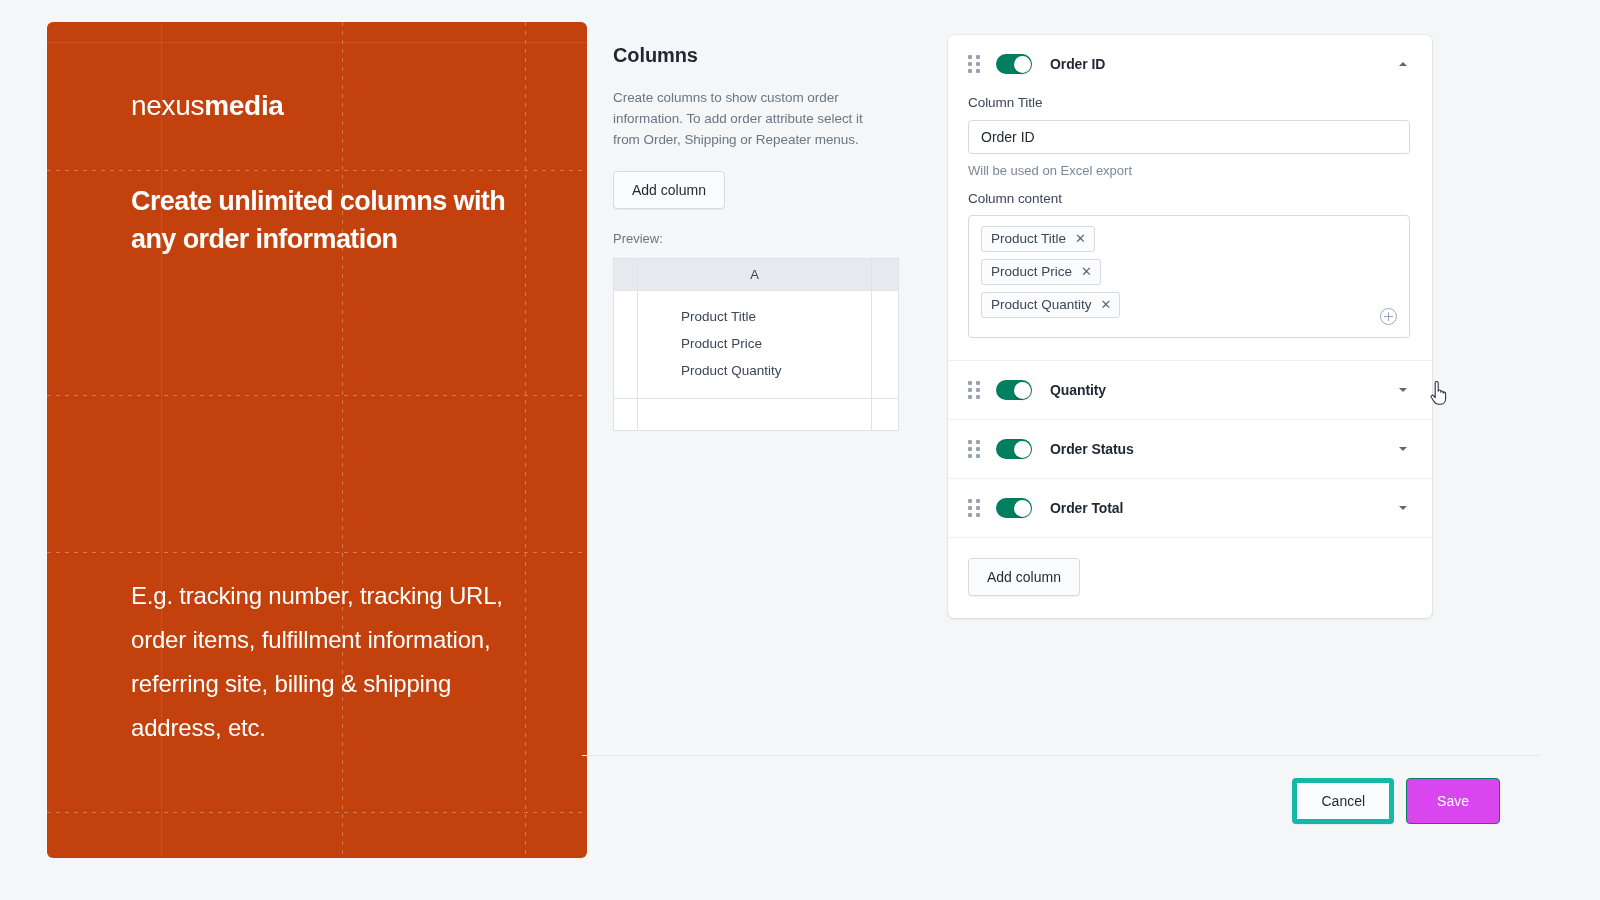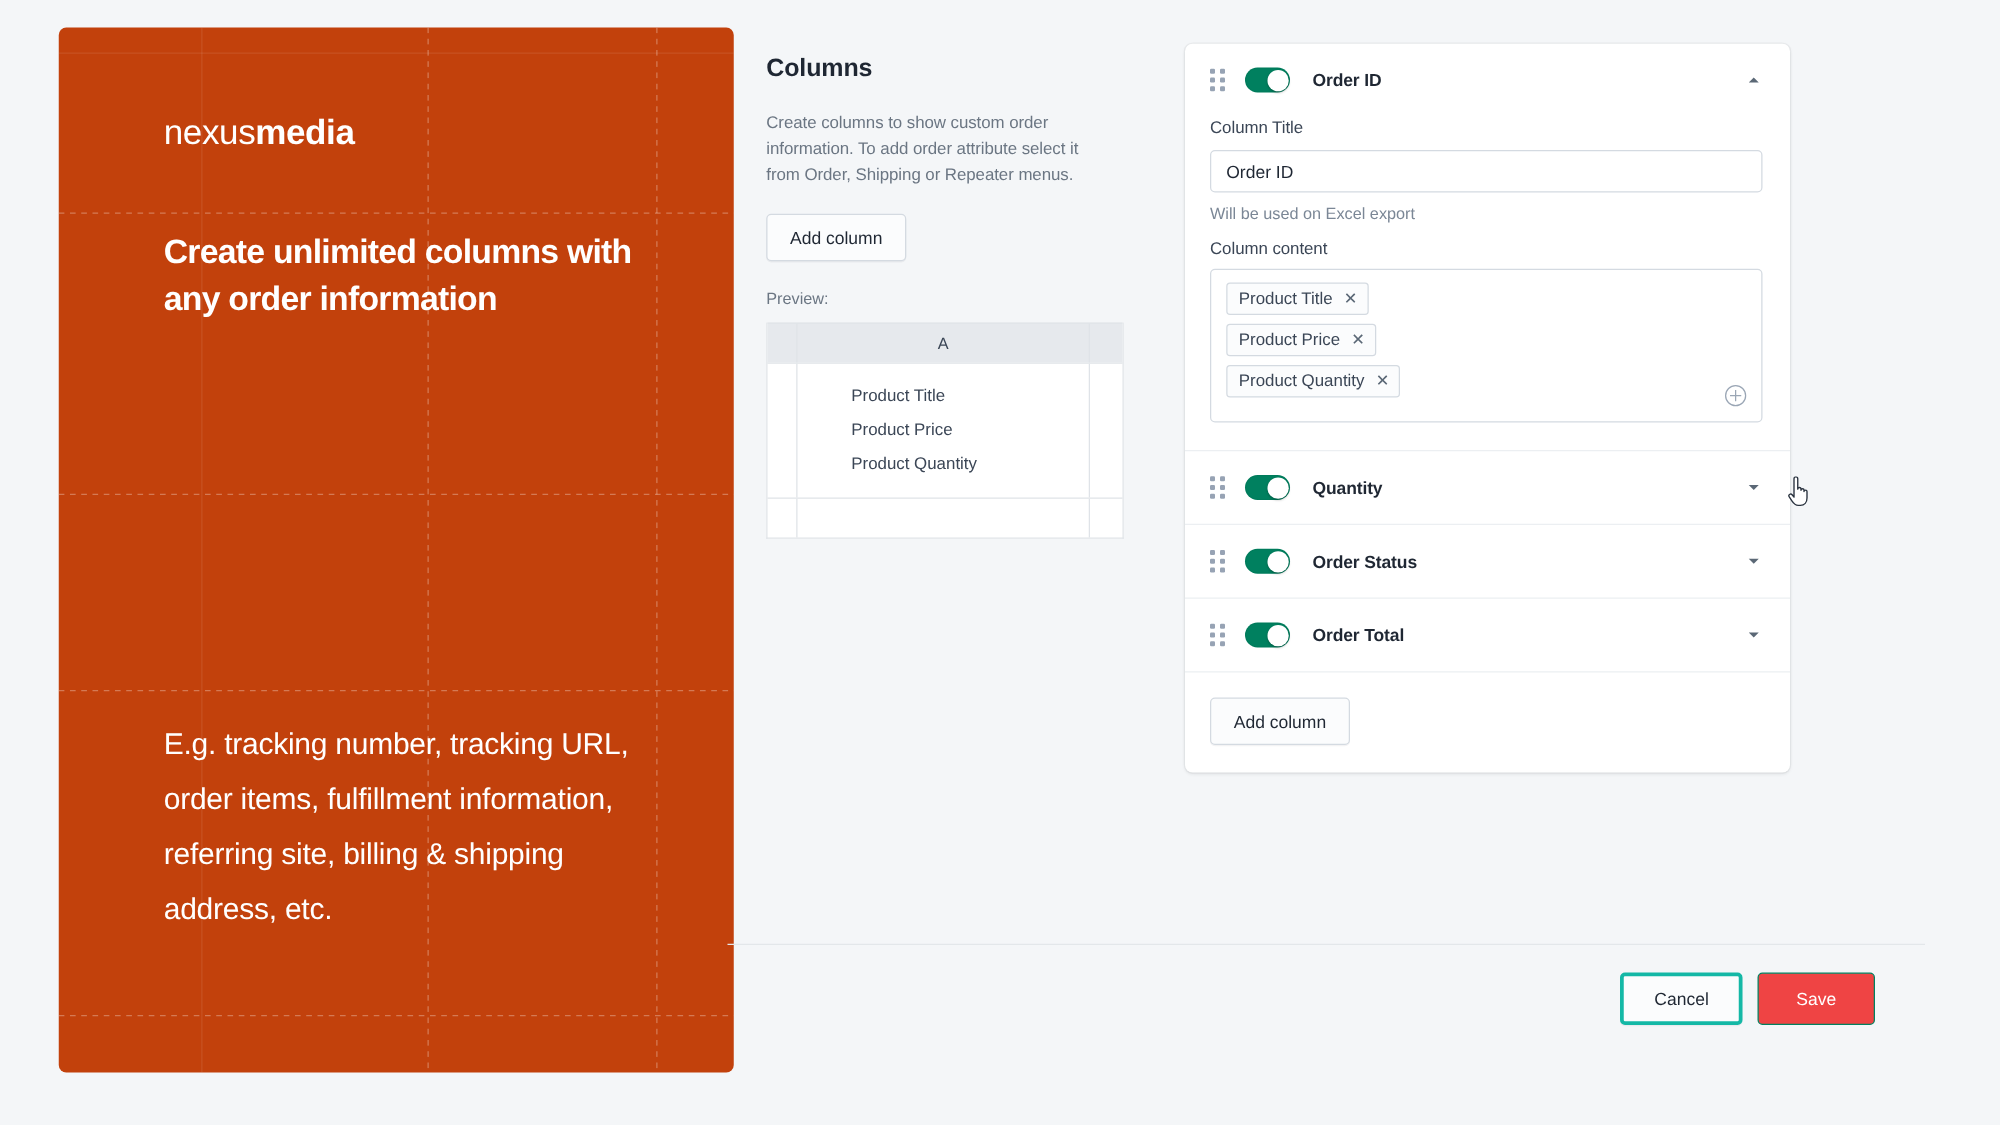--- a/index.html
+++ b/index.html
@@ -169,21 +169,21 @@
   .divider {
     position: absolute; left: 582px; top: 755px; width: 958px; height: 1px;
     background: #e3e7ea;
   }
   .footer-actions {
     position: absolute; right: 100px; top: 778px;
     display: flex; gap: 12px;
   }
   .btn-cancel {
     padding: 10px 24px;
-    background: #fbfcfd; border: 3px solid #14b8a6; border-radius: 4px;
+    background: #fbfcfd; border: 5px solid #14b8a6; border-radius: 4px;
     font-size: 14px; color: #1f2733; font-family: inherit; cursor: pointer;
     box-shadow: 0 1px 0 rgba(22,29,37,0.05);
   }
   .btn-save {
     padding: 11px 30px;
     background: #00805f; border: 1px solid #00805f; border-radius: 4px;
     font-size: 14px; color: #fff; font-family: inherit; cursor: pointer;
   }
 
   
@@ -362,21 +362,21 @@
 
     <div class="addcol-foot">
       <button class="btn-ghost" style="margin-top:0">Add column</button>
     </div>
   </div>
 
   <div class="divider"></div>
 
   <div class="footer-actions">
     <button class="btn-cancel">Cancel</button>
-    <button class="btn-save" style="background: #ef4444; border-color: rgb(0, 128, 95);">Save</button>
+    <button class="btn-save" style="background: #d946ef; border-color: rgb(0, 128, 95);">Save</button>
   </div>
 
   <div class="cursor">
     <svg width="20" height="26" viewBox="0 0 20 26">
       <path d="M5.2 2.0c0-.8.7-1.5 1.5-1.5s1.5.7 1.5 1.5v8.3c0-.7.6-1.3 1.3-1.3s1.3.6 1.3 1.3v.9c0-.7.6-1.2 1.2-1.2s1.2.6 1.2 1.2v1c0-.6.6-1.1 1.2-1.1s1.2.5 1.2 1.1v5.2c0 3.4-2.1 5.9-5.3 5.9H8.6c-2.4 0-3.6-1.3-5.1-3.6l-2.2-3.4c-.4-.7-.2-1.5.5-1.9.6-.4 1.4-.2 1.9.4l1.5 1.9V2.0z" fill="#ffffff" stroke="#2b3440" stroke-width="1.1" stroke-linejoin="round"></path>
     </svg>
   </div>
 
 </div>
 

